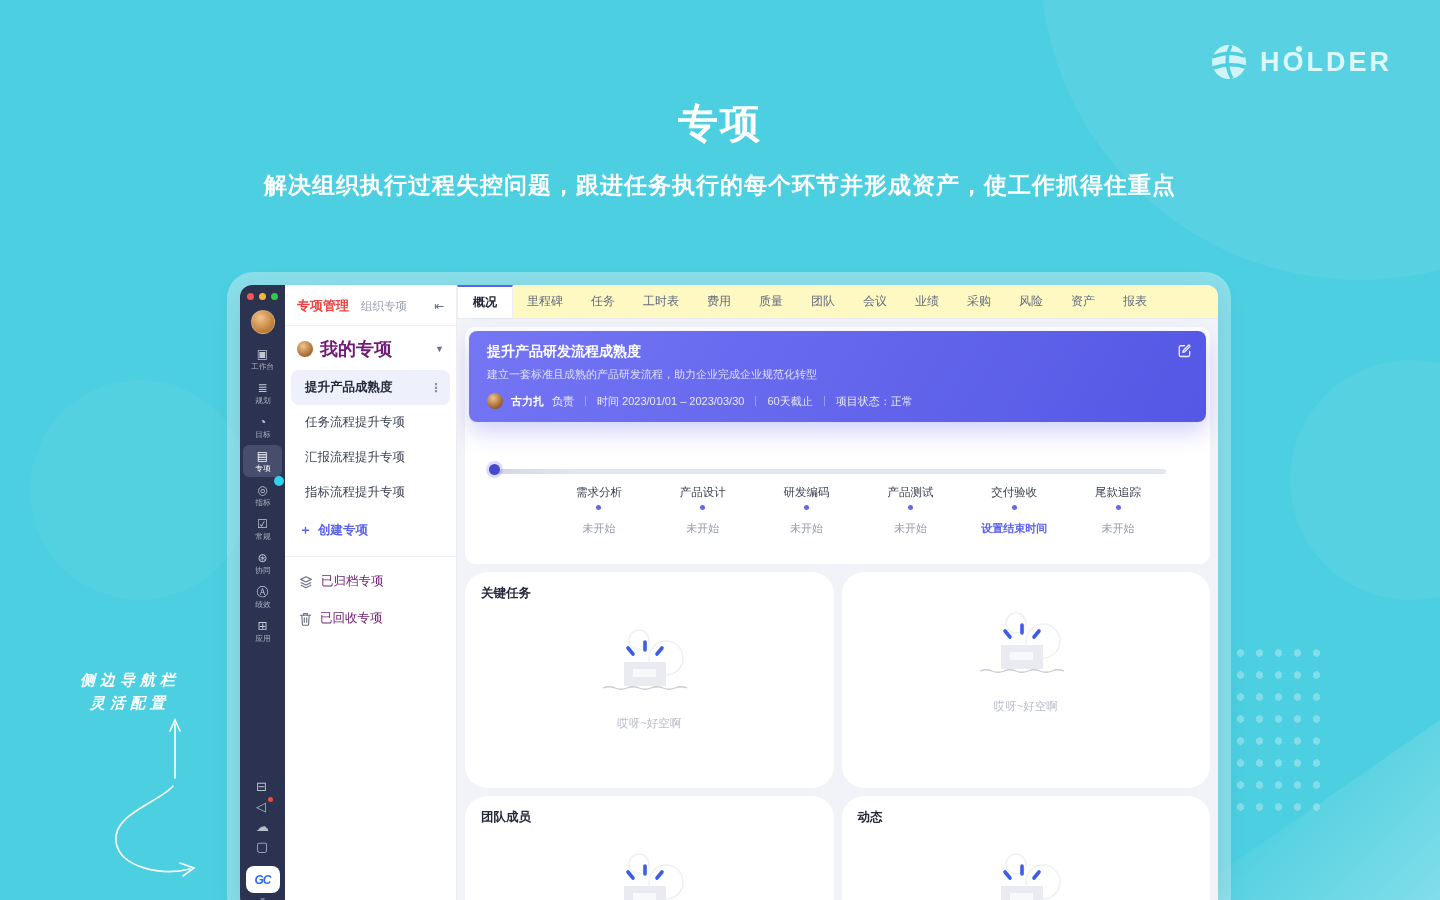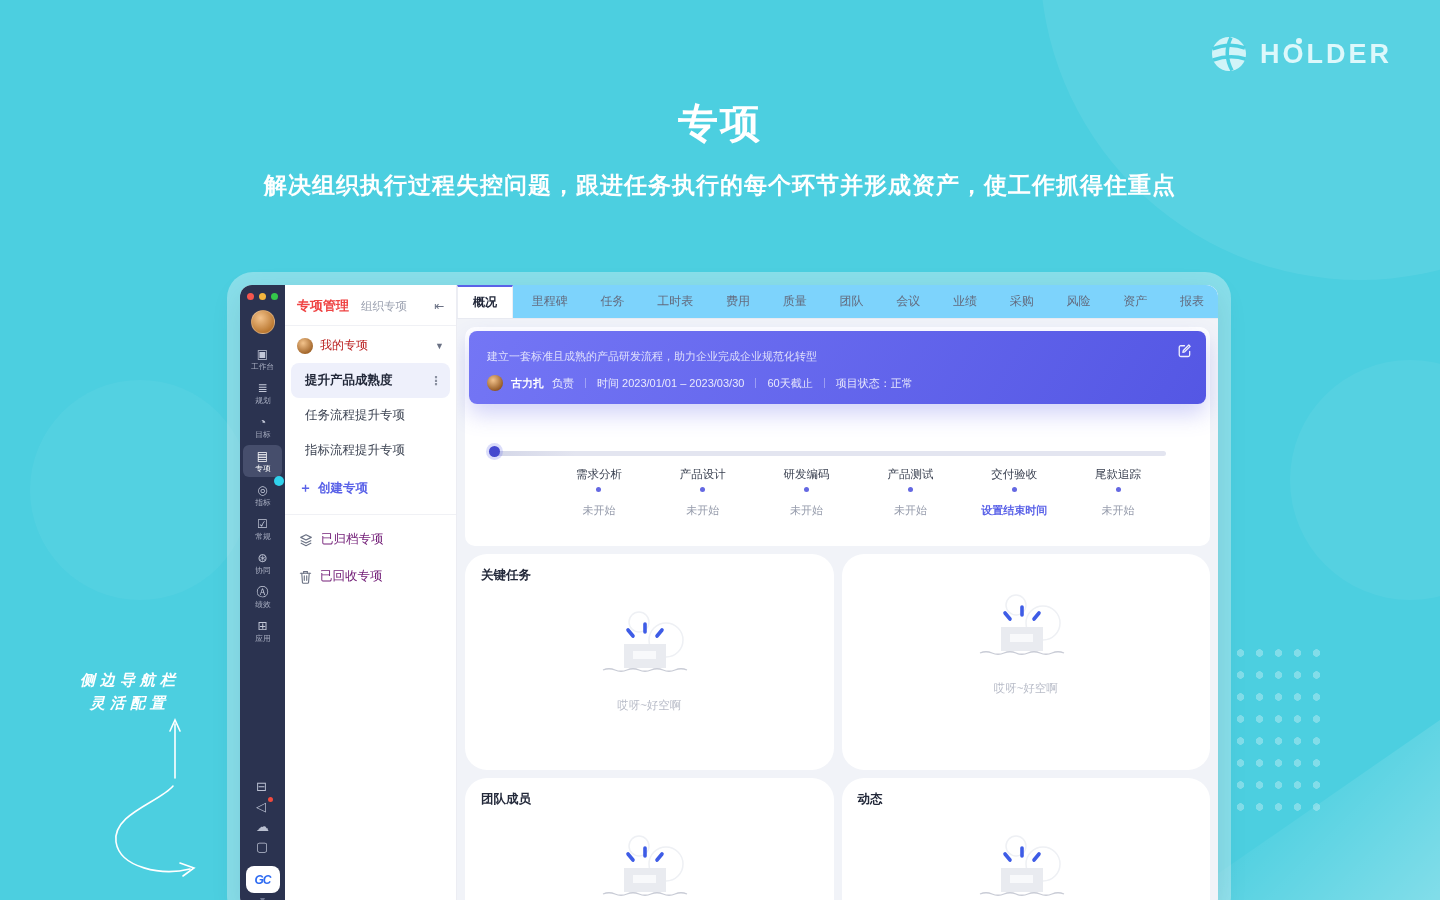--- a/index.html
+++ b/index.html
@@ -13,21 +13,21 @@
   .deco-circle.c2 { width:240px; height:240px; right:-90px; top:360px; background:rgba(255,255,255,.05); }
   .deco-circle.c3 { width:220px; height:220px; left:30px; top:380px; background:rgba(255,255,255,.045); }
   .deco-dots { position:absolute; left:1231px; top:642px; width:96px; height:176px;
     background-image:radial-gradient(circle, rgba(255,255,255,.30) 3.5px, transparent 4px);
     background-size:19px 22px; }
   .deco-beam { position:absolute; right:0; bottom:0; width:260px; height:180px;
     background:linear-gradient(315deg, rgba(255,255,255,.30), rgba(255,255,255,0) 65%);
     clip-path:polygon(100% 0, 0 100%, 100% 100%); }
 
   
-  .brand { position:absolute; top:34px; right:48px; display:flex; align-items:center; gap:11px; }
+  .brand { position:absolute; top:42px; right:48px; display:flex; align-items:center; gap:11px; }
   .brand-icon { width:40px; height:40px; }
   .brand-text { position:relative; font-size:27px; font-weight:bold; letter-spacing:3px; color:#ddf8fb; }
   .brand-text::after { content:""; position:absolute; left:36px; top:-1px; width:6px; height:6px;
     border-radius:50%; background:#ddf8fb; }
 
   
   .hero-title { position:absolute; top:96px; left:0; width:100%; text-align:center;
     font-size:40px; font-weight:bold; color:#ffffff; letter-spacing:2px; }
   .hero-subtitle { position:absolute; top:170px; left:0; width:100%; text-align:center;
     font-size:23px; font-weight:bold; color:#ffffff; letter-spacing:1px; }
@@ -75,36 +75,36 @@
   .panel { width:172px; background:#ffffff; border-right:1px solid #ecedf3; flex-shrink:0;
     display:flex; flex-direction:column; font-size:12.5px; position:relative; z-index:1; }
   .panel-head { display:flex; align-items:center; padding:12px 12px 10px; }
   .panel-title { font-size:13px; font-weight:bold; color:#ef4444; }
   .panel-org { font-size:11.5px; color:#9ba1b0; margin-left:12px; cursor:pointer; }
   .panel-collapse { margin-left:auto; color:#6a7184; font-size:12px; cursor:pointer; }
   .panel-divider { height:1px; background:#f0f1f5; margin:0 0; }
   .group-row { display:flex; align-items:center; gap:7px; padding:11px 12px 9px; cursor:pointer; }
   .group-avatar { width:16px; height:16px; border-radius:50%;
     background:radial-gradient(circle at 38% 32%, #f3c38c, #9a5c20 80%); }
-  .group-label { font-weight:normal; color:#b91c1c; font-size:12px; }
+  .group-label { font-weight:bold; color:#701a75; font-size:18px; }
   .group-caret { margin-left:auto; color:#6a7184; font-size:9px; }
   .proj { display:flex; align-items:center; padding:9px 8px 9px 14px; margin:0 6px; border-radius:6px;
     color:#3c4352; cursor:pointer; }
   .proj .kebab { display:none; margin-left:auto; color:#8a90a0; font-size:12px; }
   .proj.selected { background:#eef0fb; font-weight:bold; color:#23293a;border-radius:8px; }
   .proj.selected .kebab { display:block; }
   .create-row { display:flex; align-items:center; gap:6px; padding:11px 14px; color:#5a62e8;
     font-weight:bold; cursor:pointer; }
   .create-plus { font-size:13px; }
   .panel-divider2 { height:1px; background:#f0f1f5; margin:6px 0 6px; }
   .panel-link { display:flex; align-items:center; gap:8px; padding:10px 14px; color:#701a75; cursor:pointer; }
 
   
   .main { flex:1; display:flex; flex-direction:column; background:#f1f3f8; min-width:0; }
-  .tabs { display:flex; background:#7dd3fc; border-bottom:1px solid #e8eaf1; height:34px; flex-shrink:0;justify-content:space-between; }
+  .tabs { display:flex; background:#fef9c3; border-bottom:1px solid #e8eaf1; height:34px; flex-shrink:0; }
   .tab { padding:0 14px; line-height:33px; font-size:12px; color:#636b7e; cursor:pointer; white-space:nowrap; }
   .tab.active { background:#ffffff; border-top:2px solid #5a62e8; border-left:1px solid #eceef4;
     border-right:1px solid #eceef4; line-height:31px; font-weight:bold; color:#22283a; padding:0 15px; }
   .content { flex:1; padding:8px; overflow:hidden; }
 
   
   .hero-card { background:#ffffff; border-radius:10px; padding:4px; margin-bottom:8px; }
   .banner { position:relative; border-radius:8px; padding:12px 18px 13px;
     background:linear-gradient(120deg,#7476f5,#5457e4);
     box-shadow:0 10px 22px rgba(88,92,230,.28); color:#ffffff; }
@@ -277,20 +277,24 @@
             <div class="proj selected">
               <span>提升产品成熟度</span>
               <span class="kebab">⋮</span>
             </div>
 
             <div class="proj">
               <span>任务流程提升专项</span>
 
             </div>
 
+            <div class="proj">
+              <span>汇报流程提升专项</span>
+
+            </div>
 
             <div class="proj">
               <span>指标流程提升专项</span>
 
             </div>
           </div>
         <div class="create-row">
           <span class="create-plus">＋</span>
           <span>创建专项</span>
         </div>
@@ -340,20 +344,21 @@
             <div class="tab">风险</div>
 
             <div class="tab">资产</div>
 
             <div class="tab">报表</div>
           </div>
         <div class="content">
 
           <section class="hero-card">
             <div class="banner">
+              <div class="banner-title">提升产品研发流程成熟度</div>
               <div class="banner-desc">建立一套标准且成熟的产品研发流程，助力企业完成企业规范化转型</div>
               <div class="banner-meta">
                 <span class="banner-avatar"></span>
                 <span class="meta-owner">古力扎</span>
                 <span>负责</span>
                 <span class="meta-sep"></span>
                 <span>时间 2023/01/01 – 2023/03/30</span>
                 <span class="meta-sep"></span>
                 <span>60天截止</span>
                 <span class="meta-sep"></span>

